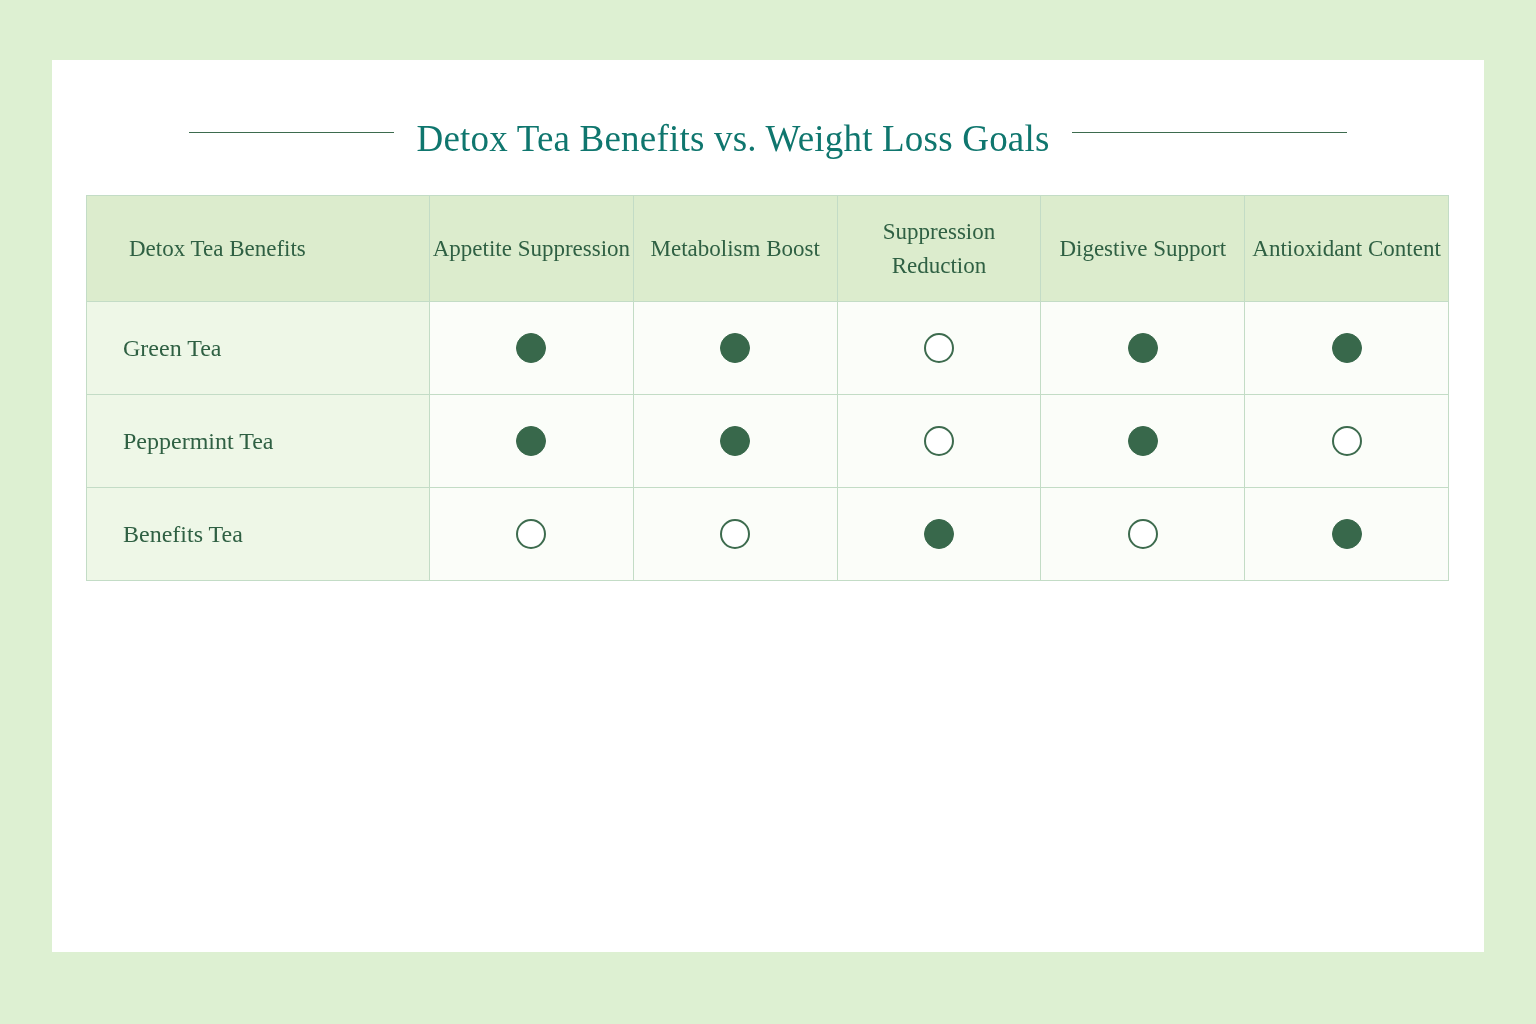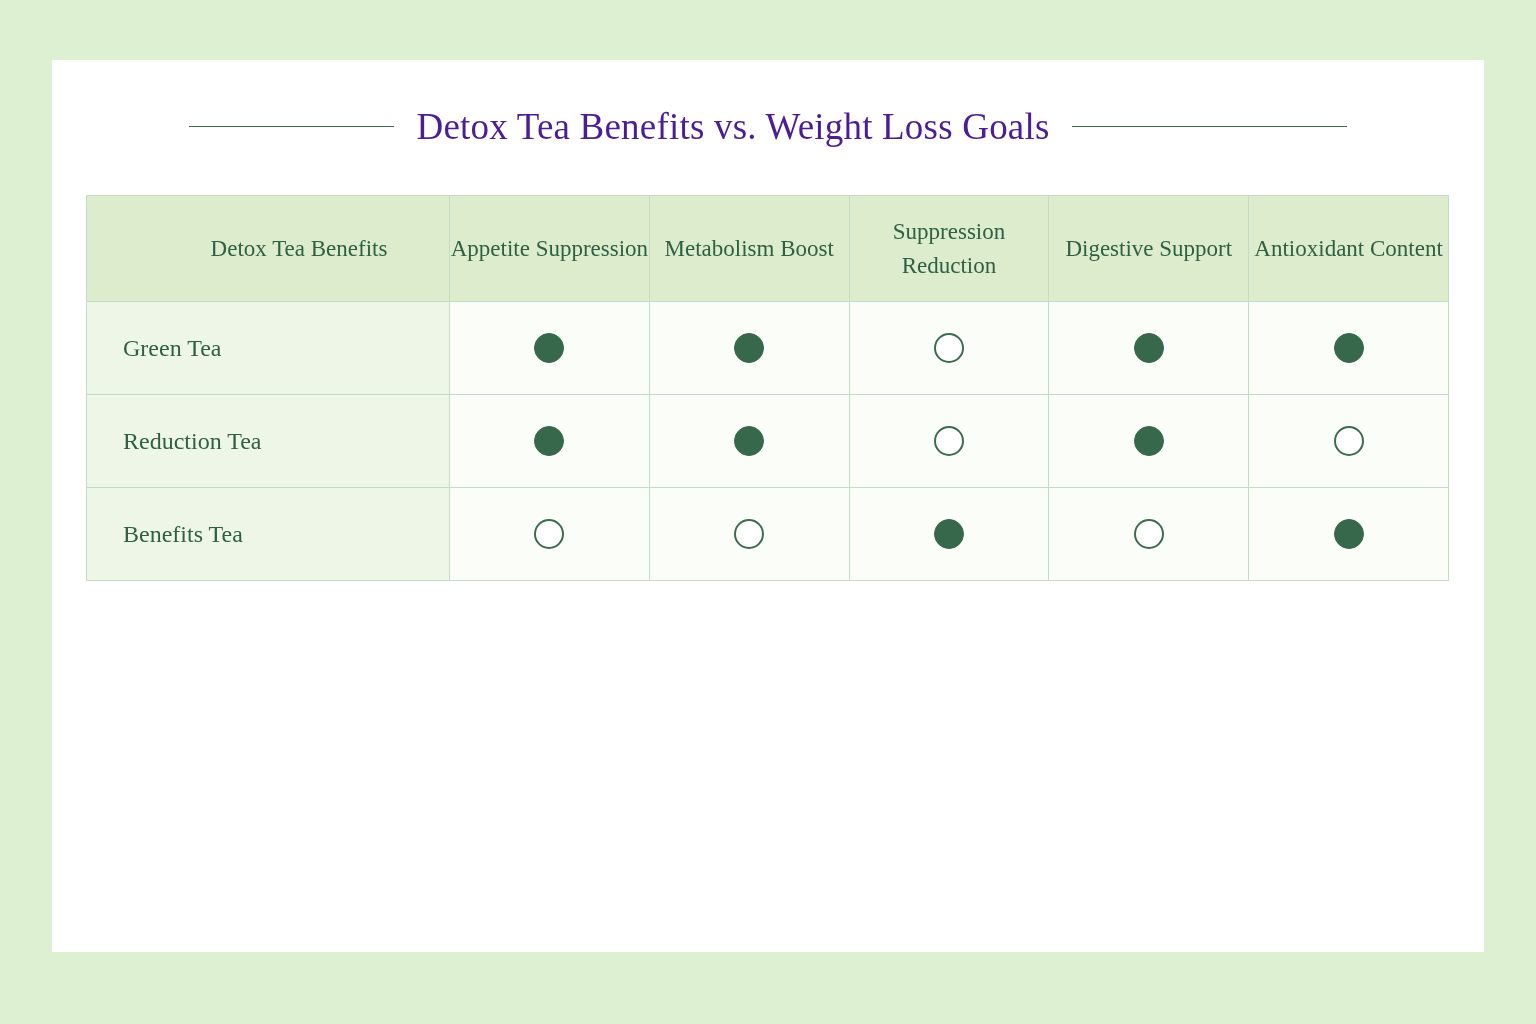--- a/index.html
+++ b/index.html
@@ -33,24 +33,25 @@
   }
   .rule {
     height: 1px;
     background: #3d6b4e;
     flex: 0 0 auto;
   }
   .rule.left { width: 205px; }
   .rule.right { width: 275px; }
   .chart-title {
     font-size: 37px;
-    color: #4c1d95;
+    color: #0f766e;
     letter-spacing: 0.2px;
     white-space: nowrap;
     font-weight: 400;
+    margin-top: 12px;
   }
   table.matrix {
     position: absolute;
     left: 34px;
     top: 135px;
     width: 1363px;
     border-collapse: collapse;
     table-layout: fixed;
   }
   table.matrix th, table.matrix td {
@@ -62,22 +63,22 @@
     color: #2f6043;
     font-size: 23px;
     font-weight: 400;
     line-height: 1.45;
     height: 105px;
     vertical-align: middle;
     text-align: center;
     padding: 6px 10px;
   }
   thead th.corner {
-    text-align: center;
-    padding-left: 62px;
+    text-align: left;
+    padding-left: 42px;
     width: 300px;
   }
   tbody td.rowlabel {
     background: #eef7e7;
     color: #2f6043;
     font-size: 24px;
     text-align: left;
     padding-left: 36px;
     height: 92px;
     vertical-align: middle;
@@ -131,21 +132,21 @@
     <tbody id="matrix-body">
         <tr>
           <td class="rowlabel">Green Tea</td>
           <td class="cell"><span class="dot filled"></span></td>
           <td class="cell"><span class="dot filled"></span></td>
           <td class="cell"><span class="dot empty"></span></td>
           <td class="cell"><span class="dot filled"></span></td>
           <td class="cell"><span class="dot filled"></span></td>
         </tr>
         <tr>
-          <td class="rowlabel">Reduction Tea</td>
+          <td class="rowlabel">Peppermint Tea</td>
           <td class="cell"><span class="dot filled"></span></td>
           <td class="cell"><span class="dot filled"></span></td>
           <td class="cell"><span class="dot empty"></span></td>
           <td class="cell"><span class="dot filled"></span></td>
           <td class="cell"><span class="dot empty"></span></td>
         </tr>
         <tr>
           <td class="rowlabel">Benefits Tea</td>
           <td class="cell"><span class="dot empty"></span></td>
           <td class="cell"><span class="dot empty"></span></td>

